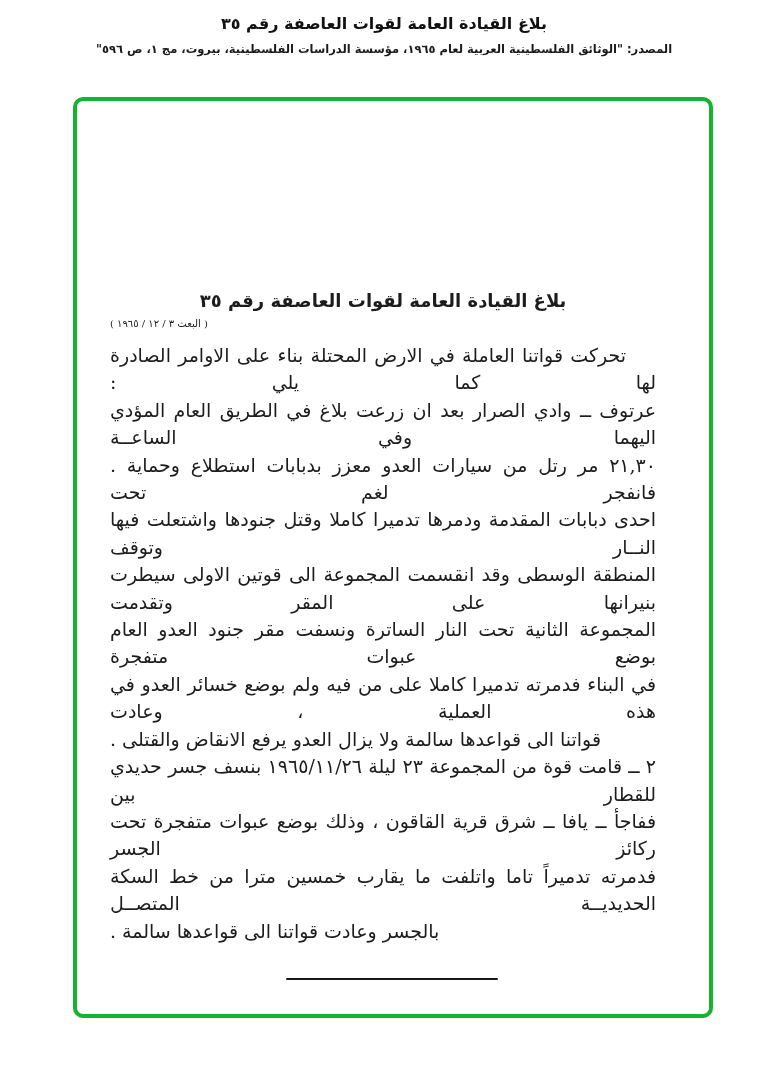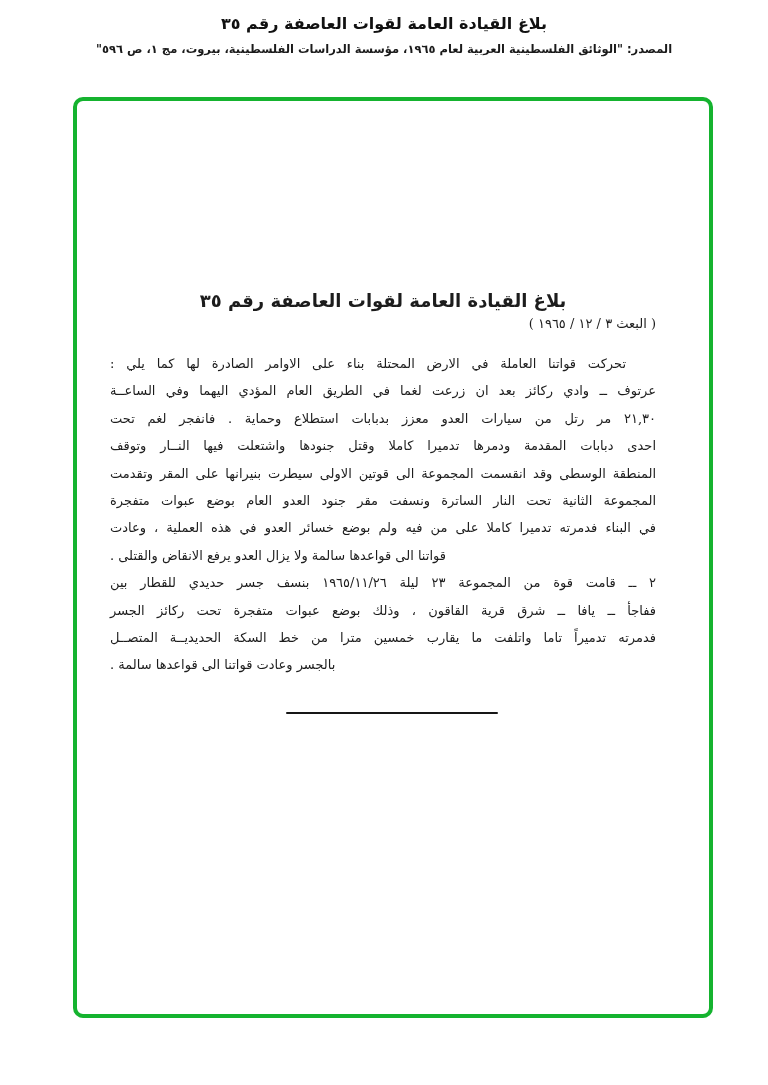--- a/index.html
+++ b/index.html
@@ -62,28 +62,28 @@
     color: var(--ink, #1c1c1c);
     font-family: "DejaVu Serif", "DejaVu Sans", serif;
   }
   .doc-title {
     font-size: 18px;
     font-weight: bold;
     text-align: center;
     line-height: 22px;
   }
   .doc-date {
-    font-size: 13px;
-    text-align: right;
+    font-size: 10px;
+    text-align: left;
     margin-top: 3px;
     line-height: 17px;
   }
   .doc-body {
-    margin-top: 18px;
-    font-size: 13px;
+    margin-top: 10px;
+    font-size: 19px;
     line-height: 27.4px;
   }
   .line { width: 100%; }
   .line.justify {
     text-align: justify;
     text-align-last: justify;
   }
   .line.right {
     text-align: left;
   }
@@ -110,21 +110,21 @@
     <div class="hdr-title">بلاغ القيادة العامة لقوات العاصفة رقم ٣٥</div>
     <div class="hdr-src">المصدر: "الوثائق الفلسطينية العربية لعام ١٩٦٥، مؤسسة الدراسات الفلسطينية، بيروت، مج ١، ص ٥٩٦"</div>
   </div>
 
   <div class="scan-frame">
     <div class="doc">
       <div class="doc-title">بلاغ القيادة العامة لقوات العاصفة رقم ٣٥</div>
       <div class="doc-date">( البعث ٣ / ١٢ / ١٩٦٥ )</div>
       <div class="doc-body">
           <div class="line indent">تحركت قواتنا العاملة في الارض المحتلة بناء على الاوامر الصادرة لها كما يلي :</div>
-          <div class="line justify">عرتوف ــ وادي ركائز بعد ان زرعت لغما في الطريق العام المؤدي اليهما وفي الساعــة</div>
+          <div class="line justify">عرتوف ــ وادي الصرار بعد ان زرعت بلاغ في الطريق العام المؤدي اليهما وفي الساعــة</div>
           <div class="line justify">٢١,٣٠ مر رتل من سيارات العدو معزز بدبابات استطلاع وحماية . فانفجر لغم تحت</div>
           <div class="line justify">احدى دبابات المقدمة ودمرها تدميرا كاملا وقتل جنودها واشتعلت فيها النــار وتوقف</div>
           <div class="line justify">المنطقة الوسطى وقد انقسمت المجموعة الى قوتين الاولى سيطرت بنيرانها على المقر وتقدمت</div>
           <div class="line justify">المجموعة الثانية تحت النار الساترة ونسفت مقر جنود العدو العام بوضع عبوات متفجرة</div>
           <div class="line justify">في البناء فدمرته تدميرا كاملا على من فيه ولم بوضع خسائر العدو في هذه العملية ، وعادت</div>
           <div class="line right">قواتنا الى قواعدها سالمة ولا يزال العدو يرفع الانقاض والقتلى .</div>
           <div class="line justify">٢ ــ قامت قوة من المجموعة ٢٣ ليلة ١٩٦٥/١١/٢٦ بنسف جسر حديدي للقطار بين</div>
           <div class="line justify">ففاجأ ــ يافا ــ شرق قرية القاقون ، وذلك بوضع عبوات متفجرة تحت ركائز الجسر</div>
           <div class="line justify">فدمرته تدميراً تاما واتلفت ما يقارب خمسين مترا من خط السكة الحديديــة المتصــل</div>
           <div class="line right">بالجسر وعادت قواتنا الى قواعدها سالمة .</div>

